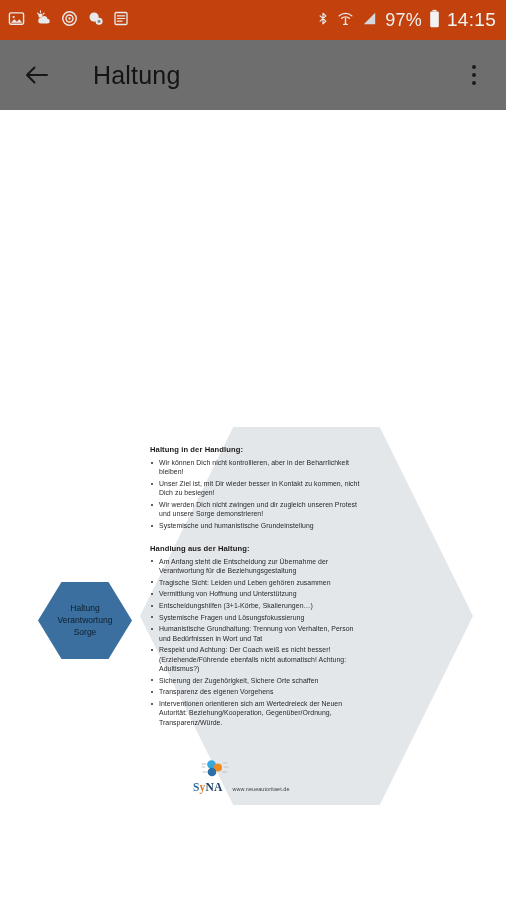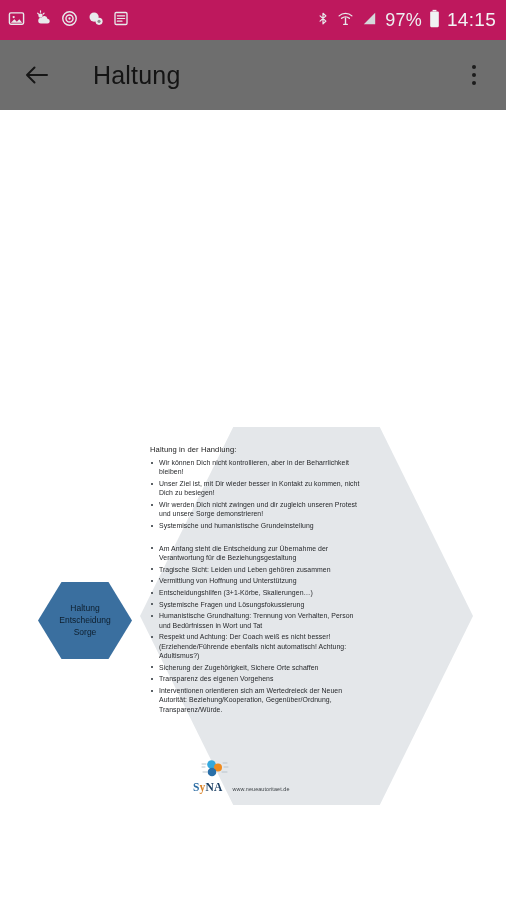--- a/index.html
+++ b/index.html
@@ -7,21 +7,21 @@
     width:506px; height:900px;
     background:#ffffff;
     font-family:"Liberation Sans", sans-serif;
     overflow:hidden;
   }
 
   
   .statusbar{
     position:relative;
     height:40px; width:506px;
-    background:#be185d;
+    background:#c2410c;
     display:flex; align-items:center;
     padding:0 10px 0 8px;
   }
   .sb-left{ display:flex; align-items:center; gap:9px; }
   .sb-right{ margin-left:auto; display:flex; align-items:center; gap:7px; }
   .sb-icon{ display:block; }
   .sb-text{
     color:#eceff1; font-size:18px; letter-spacing:.2px;
     font-family:"Liberation Sans", sans-serif;
   }
@@ -95,21 +95,21 @@
   }
 
   
   .slide-text{
     position:absolute;
     left:150px; top:335px;
     width:215px;
   }
   .sec-title{
     font-size:7.6px;
-    font-weight:normal;
+    font-weight:bold;
     color:#1a1a1a;
     letter-spacing:.1px;
     margin-bottom:4px;
   }
   .sec-gap{ height:11px; }
   ul.bullets{ list-style:none; }
   ul.bullets li{
     position:relative;
     padding-left:9px;
     font-size:6.9px;
@@ -236,37 +236,38 @@
   </div>
 </div>
 
 <div class="content">
   <div class="slide">
 
     <div class="hexwrap">
       <div class="big-hex"></div>
       <div class="blue-hex">
         <span>Haltung</span>
-        <span>Entscheidung</span>
+        <span>Verantwortung</span>
         <span>Sorge</span>
       </div>
     </div>
 
     <div class="slide-text">
 
       <div class="sec-title">Haltung in der Handlung:</div>
       <ul class="bullets">
         <li>Wir können Dich nicht kontrollieren, aber in der Beharrlichkeit bleiben!</li>
         <li>Unser Ziel ist, mit Dir wieder besser in Kontakt zu kommen, nicht Dich zu besiegen!</li>
         <li>Wir werden Dich nicht zwingen und dir zugleich unseren Protest und unsere Sorge demonstrieren!</li>
         <li>Systemische und humanistische Grundeinstellung</li>
       </ul>
 
       <div class="sec-gap"></div>
 
+      <div class="sec-title">Handlung aus der Haltung:</div>
       <ul class="bullets">
         <li>Am Anfang steht die Entscheidung zur Übernahme der Verantwortung für die Beziehungsgestaltung</li>
         <li>Tragische Sicht: Leiden und Leben gehören zusammen</li>
         <li>Vermittlung von Hoffnung und Unterstützung</li>
         <li>Entscheidungshilfen (3+1-Körbe, Skalierungen…)</li>
         <li>Systemische Fragen und Lösungsfokussierung</li>
         <li>Humanistische Grundhaltung: Trennung von Verhalten, Person und Bedürfnissen in Wort und Tat</li>
         <li>Respekt und Achtung: Der Coach weiß es nicht besser! (Erziehende/Führende ebenfalls nicht automatisch! Achtung: Adultismus?)</li>
         <li>Sicherung der Zugehörigkeit, Sichere Orte schaffen</li>
         <li>Transparenz des eigenen Vorgehens</li>

